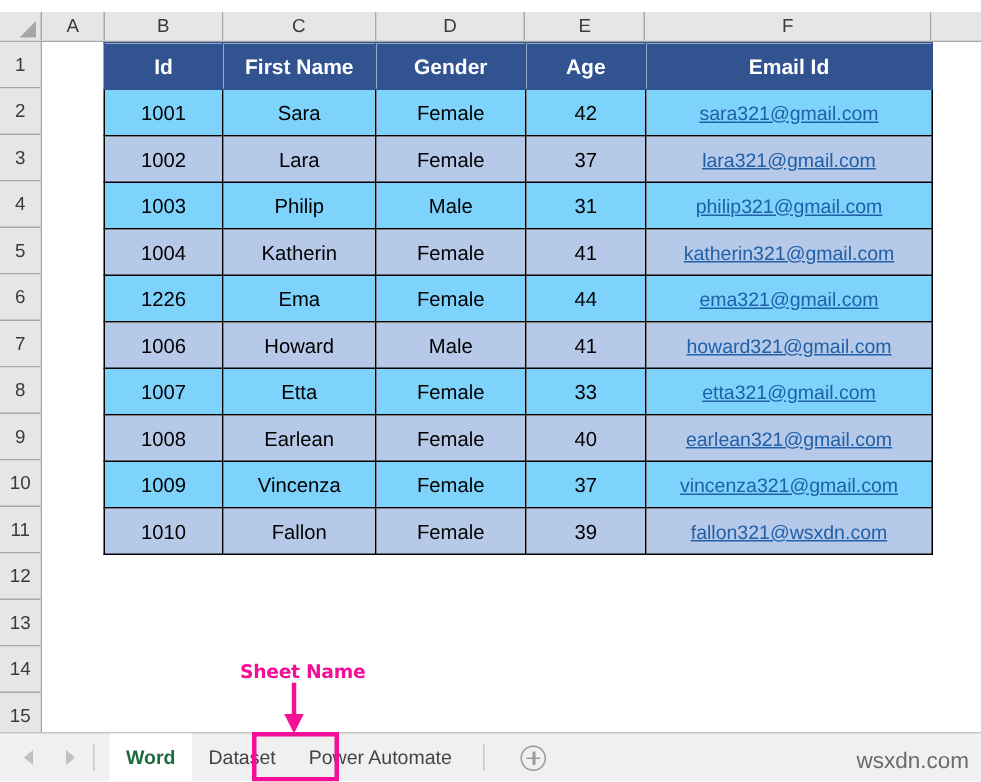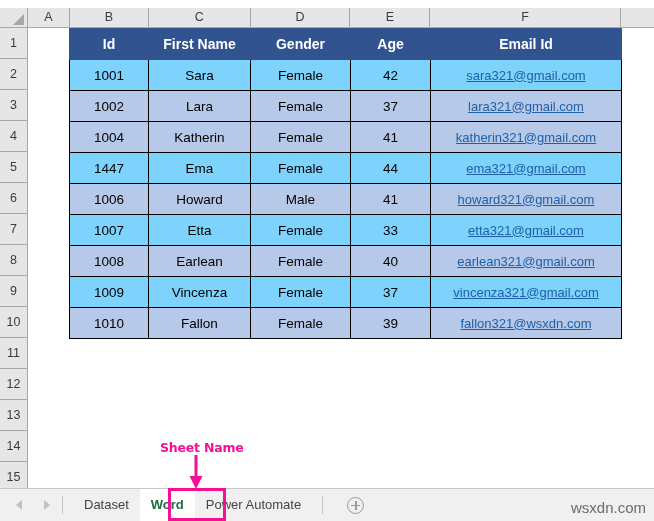--- a/index.html
+++ b/index.html
@@ -281,29 +281,36 @@
             <td class="c-age">42</td>
             <td class="c-email"><span class="email-link">sara321@gmail.com</span></td>
           </tr>
           <tr class="r-even">
             <td class="c-id">1002</td>
             <td class="c-name">Lara</td>
             <td class="c-gen">Female</td>
             <td class="c-age">37</td>
             <td class="c-email"><span class="email-link">lara321@gmail.com</span></td>
           </tr>
+          <tr class="r-odd">
+            <td class="c-id">1003</td>
+            <td class="c-name">Philip</td>
+            <td class="c-gen">Male</td>
+            <td class="c-age">31</td>
+            <td class="c-email"><span class="email-link">philip321@gmail.com</span></td>
+          </tr>
           <tr class="r-even">
             <td class="c-id">1004</td>
             <td class="c-name">Katherin</td>
             <td class="c-gen">Female</td>
             <td class="c-age">41</td>
             <td class="c-email"><span class="email-link">katherin321@gmail.com</span></td>
           </tr>
           <tr class="r-odd">
-            <td class="c-id">1447</td>
+            <td class="c-id">1226</td>
             <td class="c-name">Ema</td>
             <td class="c-gen">Female</td>
             <td class="c-age">44</td>
             <td class="c-email"><span class="email-link">ema321@gmail.com</span></td>
           </tr>
           <tr class="r-even">
             <td class="c-id">1006</td>
             <td class="c-name">Howard</td>
             <td class="c-gen">Male</td>
             <td class="c-age">41</td>
@@ -347,22 +354,22 @@
     <line x1="8" y1="0" x2="8" y2="22" stroke="#f50f96" stroke-width="3"></line>
     <polygon points="8,34 1.5,21 14.5,21" fill="#f50f96"></polygon>
   </svg>
 
   <div class="tab-bar">
     <div class="nav-arrows">
       <div class="nav-arrow left"></div>
       <div class="nav-arrow right"></div>
     </div>
     <div class="tab-sep"></div>
+    <div class="sheet-tab active">Word</div>
     <div class="sheet-tab">Dataset</div>
-    <div class="sheet-tab active">Word</div>
     <div class="sheet-tab">Power Automate</div>
     <div class="tab-sep"></div>
     <div class="add-sheet"></div>
   </div>
   <div class="tab-highlight"></div>
 
   <div class="watermark">wsxdn.com</div>
 
 </div>
 

